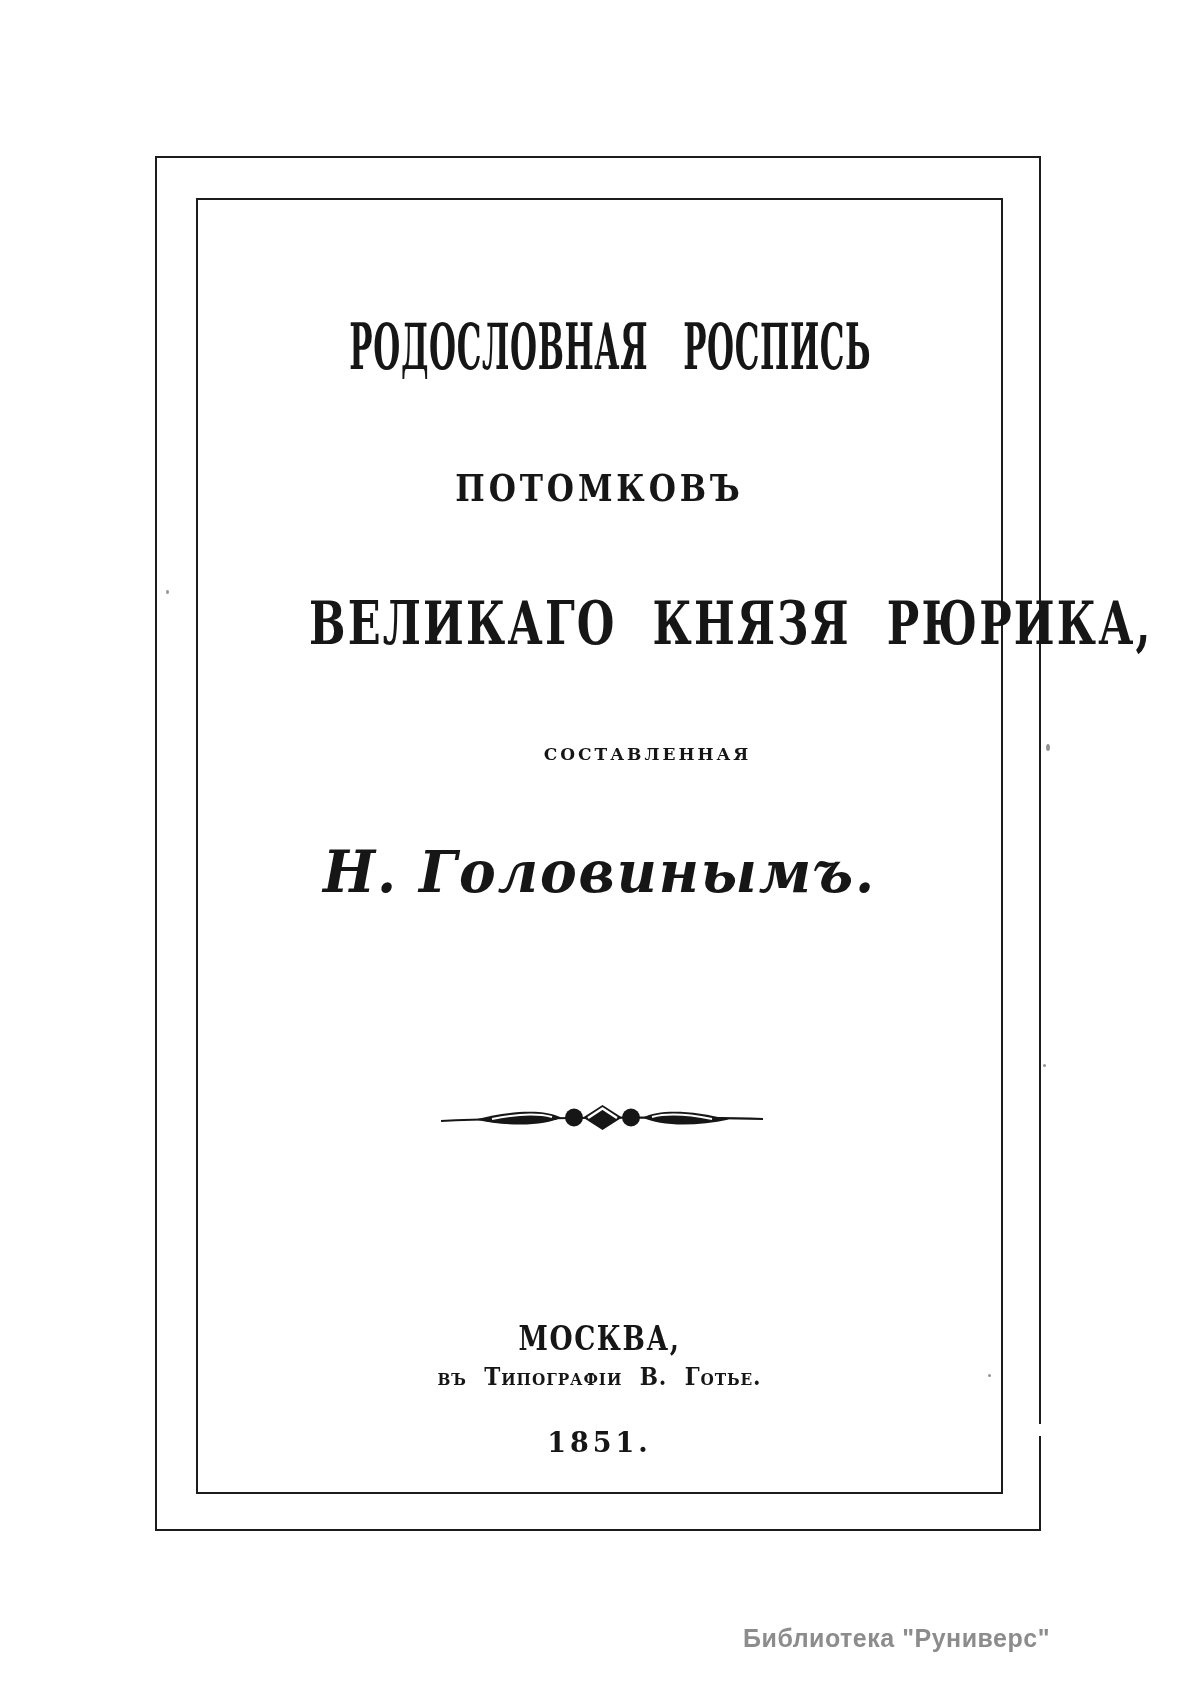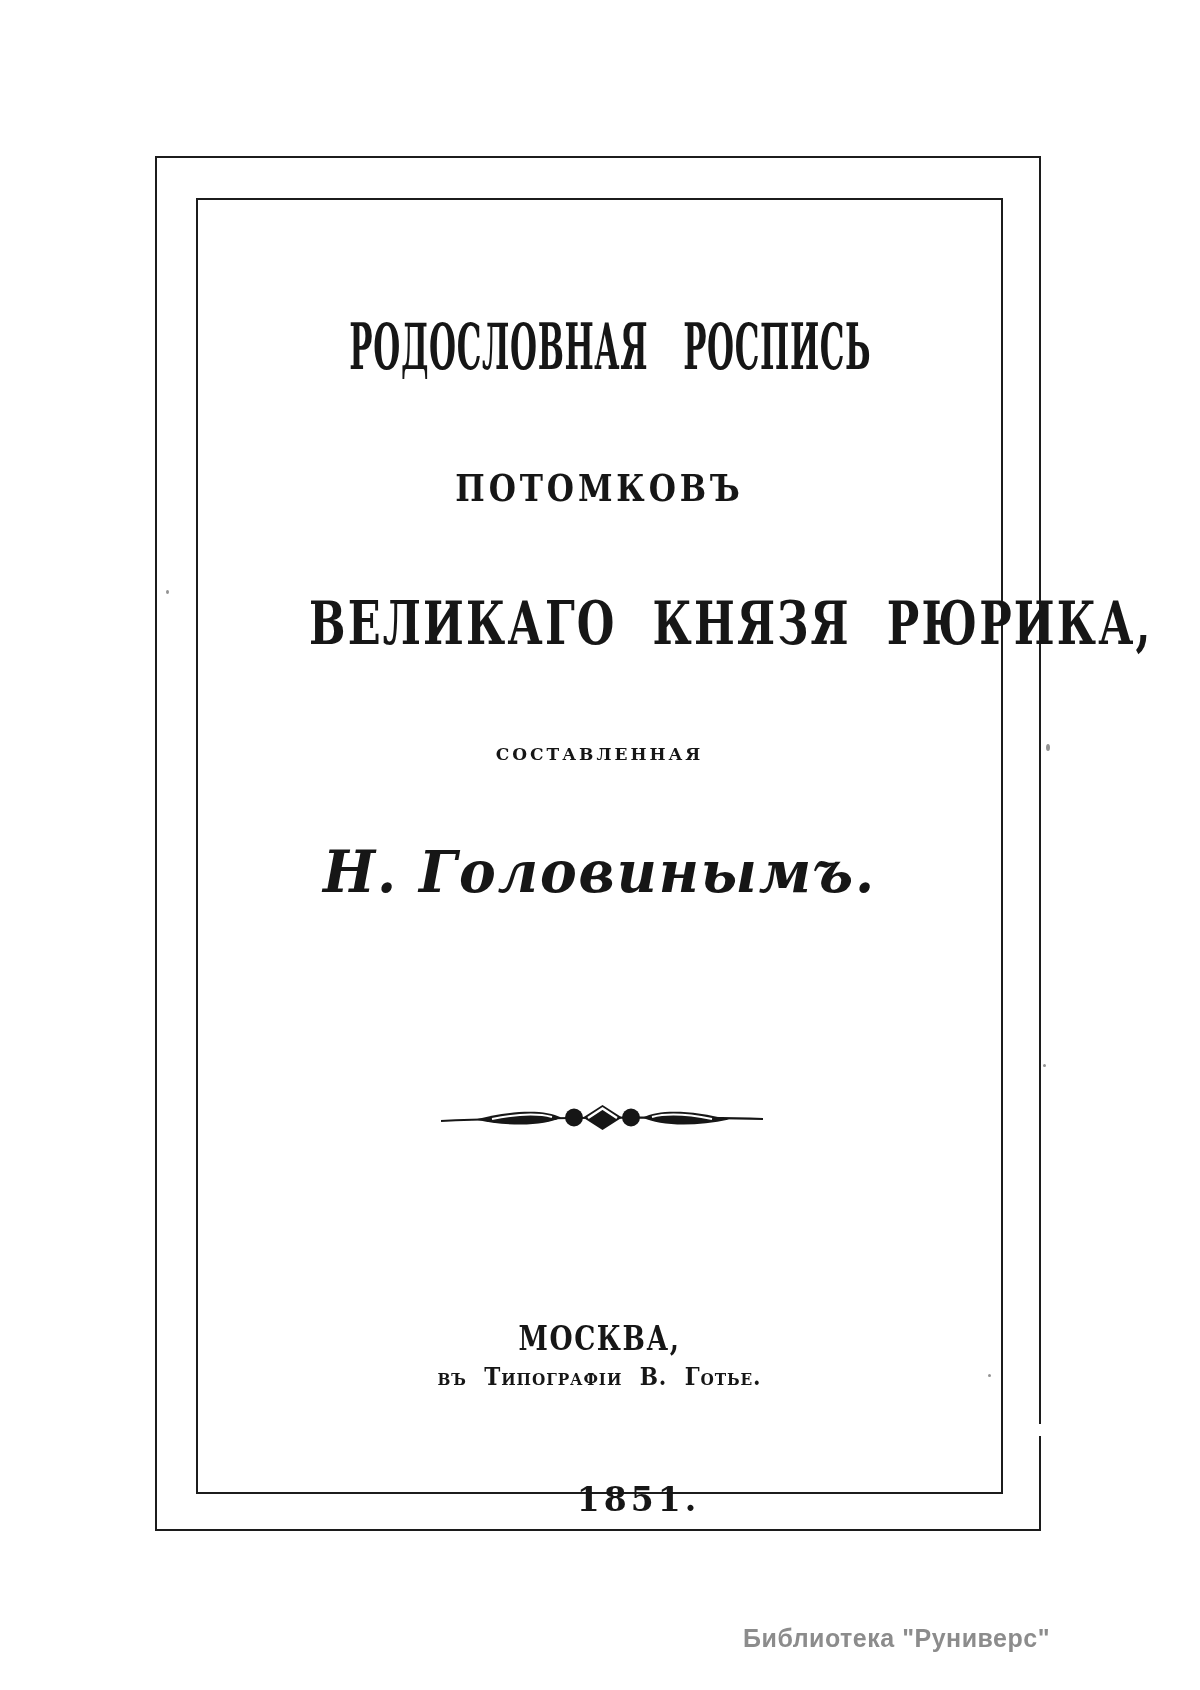--- a/index.html
+++ b/index.html
@@ -72,20 +72,21 @@
     letter-spacing: 3px;
     word-spacing: 26px;
     transform: scale(0.72, 1.0);
     transform-origin: 50% 0;
   }
   .compiled {
     top: 744px;
     font-size: 17px;
     font-weight: bold;
     letter-spacing: 3px;
+    margin-left: 48px;
   }
   .author {
     top: 838px;
     font-size: 58px;
     font-style: italic;
     font-weight: bold;
     letter-spacing: 2px;
     transform: scale(0.95, 1);
     transform-origin: 50% 0;
   }
@@ -108,25 +109,24 @@
     top: 1362px;
     font-size: 24px;
     font-weight: bold;
     font-variant: small-caps;
     letter-spacing: 1px;
     word-spacing: 10px;
     transform: scale(0.9, 1);
     transform-origin: 50% 0;
   }
   .year {
-    top: 1480px;
-    font-size: 33px;
+    top: 1427px;
+    font-size: 27px;
     font-weight: 600;
     letter-spacing: 4px;
-    margin-left: 39px;
   }
   .watermark {
     position: absolute;
     top: 1624px;
     right: 150px;
     font-family: "Liberation Sans", sans-serif;
     font-size: 25px;
     font-weight: 600;
     color: #8c8c8c;
     letter-spacing: 0.5px;

